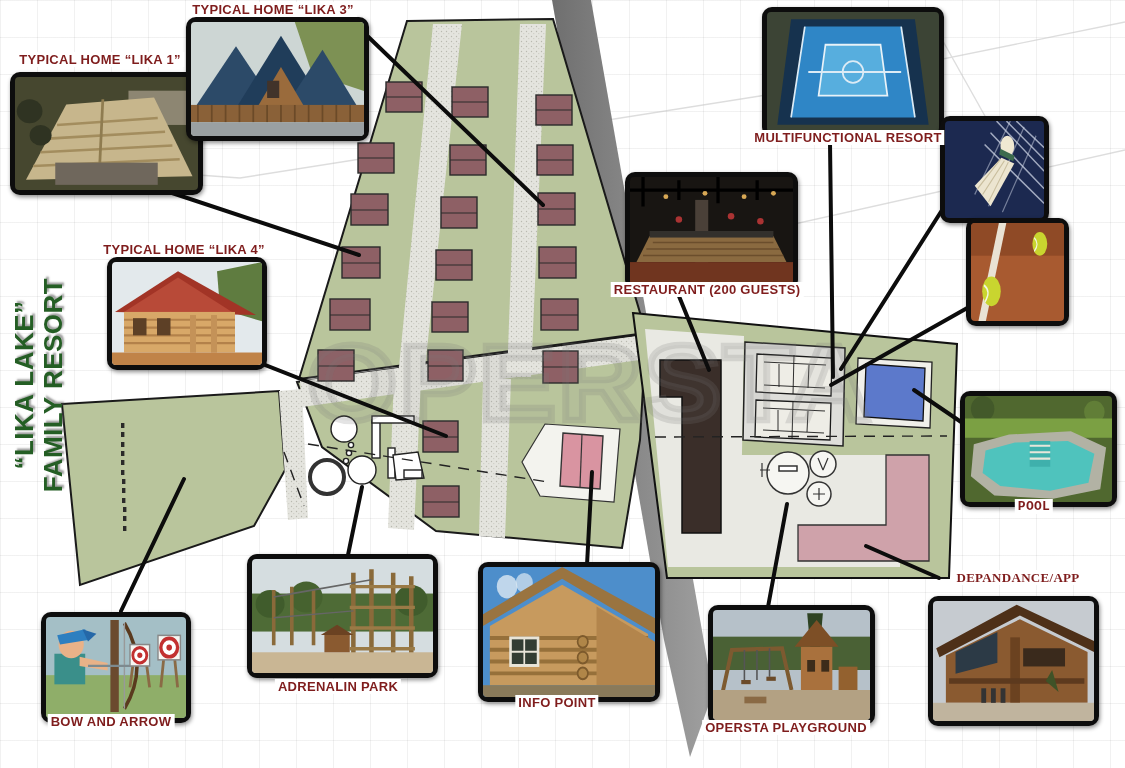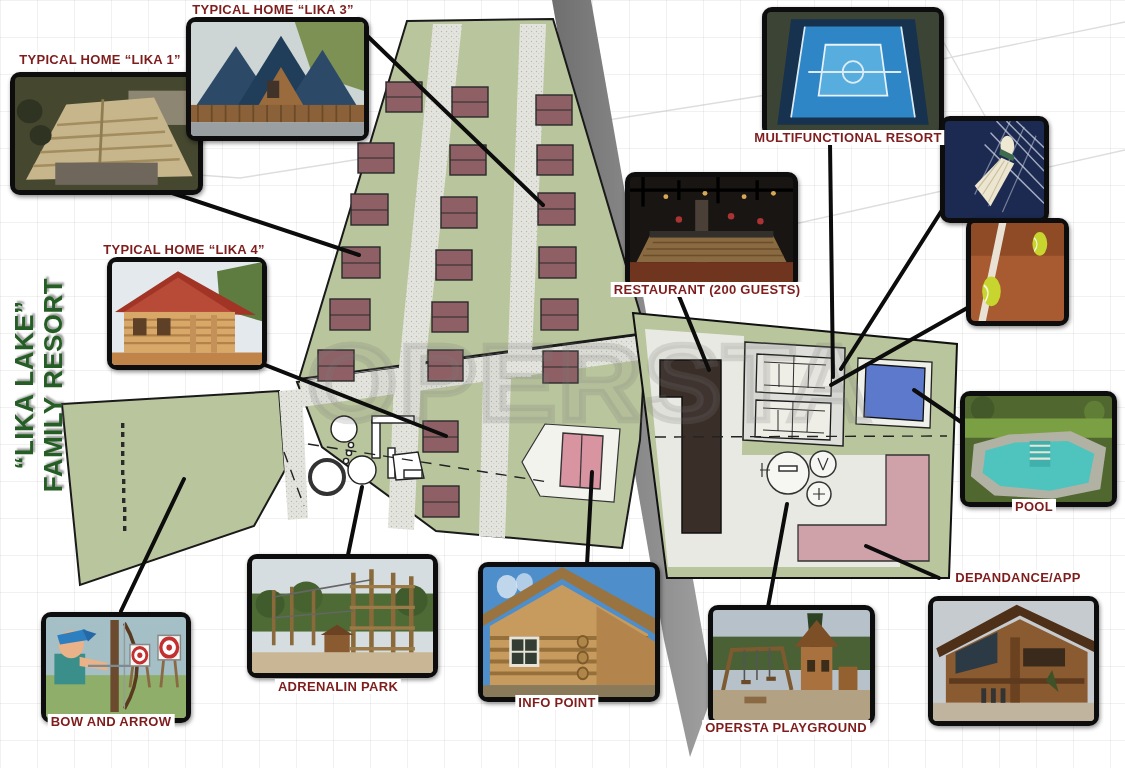--- a/index.html
+++ b/index.html
@@ -302,39 +302,39 @@
       <rect width="100" height="66" fill="#50682f"></rect>
       <circle cx="88" cy="10" r="7" fill="#617e37"></circle>
         <circle cx="12" cy="8" r="8" fill="#43592a"></circle>
       <rect y="14" width="100" height="12" fill="#7ba043"></rect>
       <polygon points="6,30 30,24 72,22 96,32 92,58 60,64 20,62 4,50" fill="#b2b2a4"></polygon>
       <polygon points="14,34 34,29 70,28 88,36 84,54 58,59 24,56 12,48" fill="#4fc3bd"></polygon>
       <polygon points="44,28 58,28 58,44 44,44" fill="#3fb0ac"></polygon>
       <path d="M44,31 H58 M44,35 H58 M44,39 H58" stroke="#e6e6da" stroke-width="1.3"></path>
     </svg>
   </div>
-  <div class="plabel" style="left:1034px;top:499px;">POOL</div>
+  <div class="plabel" style="left:1034px;top:499px;font-family:Liberation Mono, monospace;">POOL</div>
 
   <div class="photo" style="left:928px;top:596px;width:161px;height:120px;">
     <svg viewBox="0 0 100 66" preserveAspectRatio="none">
       <rect width="100" height="66" fill="#c6cbd0"></rect>
       <polygon points="2,26 52,2 100,22 100,28 54,8 4,31" fill="#4e3018"></polygon>
       <polygon points="8,30 54,10 96,28 96,56 8,56" fill="#8a5a30"></polygon>
       <polygon points="14,28 40,17 40,34 14,40" fill="#2c3a46"></polygon>
       <rect x="56" y="26" width="26" height="10" fill="#3a2a1c"></rect>
       <rect x="48" y="20" width="6" height="36" fill="#6b4220"></rect>
       <path d="M10,44 H94" stroke="#5d3a1e" stroke-width="3"></path>
       <rect x="0" y="56" width="100" height="10" fill="#c0b49e"></rect>
       <rect x="30" y="48" width="3" height="8" fill="#333"></rect>
         <rect x="36" y="48" width="3" height="8" fill="#333"></rect>
         <rect x="42" y="48" width="3" height="8" fill="#333"></rect>
       <polygon points="70,44 74,38 78,50" fill="#3f5227"></polygon>
     </svg>
   </div>
-  <div class="plabel" style="left:1018px;top:570px;">DEPANDANCE/APP</div>
+  <div class="plabel" style="left:1018px;top:570px;font-family:Liberation Serif, serif;">DEPANDANCE/APP</div>
 
   <div class="photo" style="left:708px;top:605px;width:157px;height:110px;">
     <svg viewBox="0 0 100 66" preserveAspectRatio="none">
       <rect width="100" height="66" fill="#b6c1c9"></rect>
       <rect y="16" width="100" height="20" fill="#4a6135"></rect>
       <polygon points="60,2 70,2 67,34 63,34" fill="#2e4323"></polygon>
       <rect x="56" y="22" width="20" height="26" fill="#a9713d"></rect>
       <polygon points="52,22 66,6 80,22" fill="#7d4f26"></polygon>
       <rect x="60" y="30" width="5" height="7" fill="#3c2c1a"></rect>
         <rect x="69" y="30" width="5" height="7" fill="#3c2c1a"></rect>

